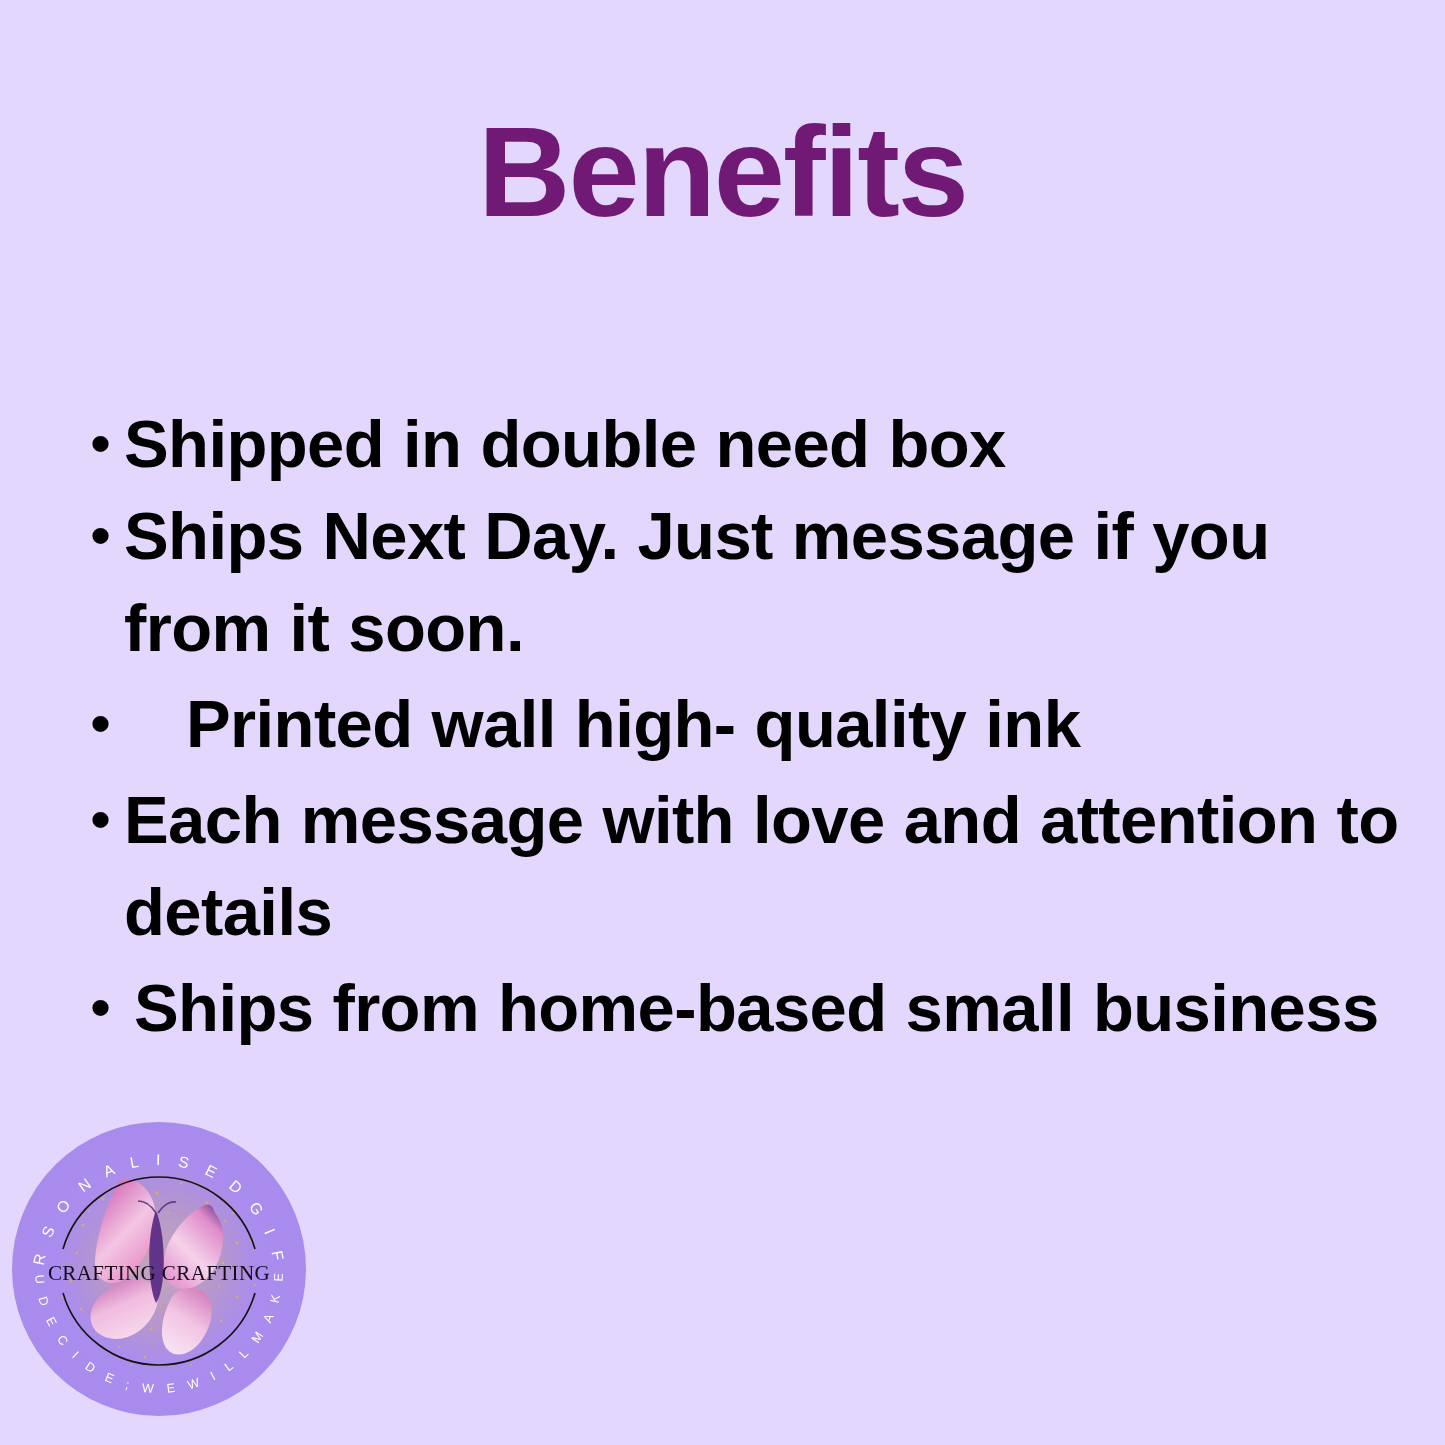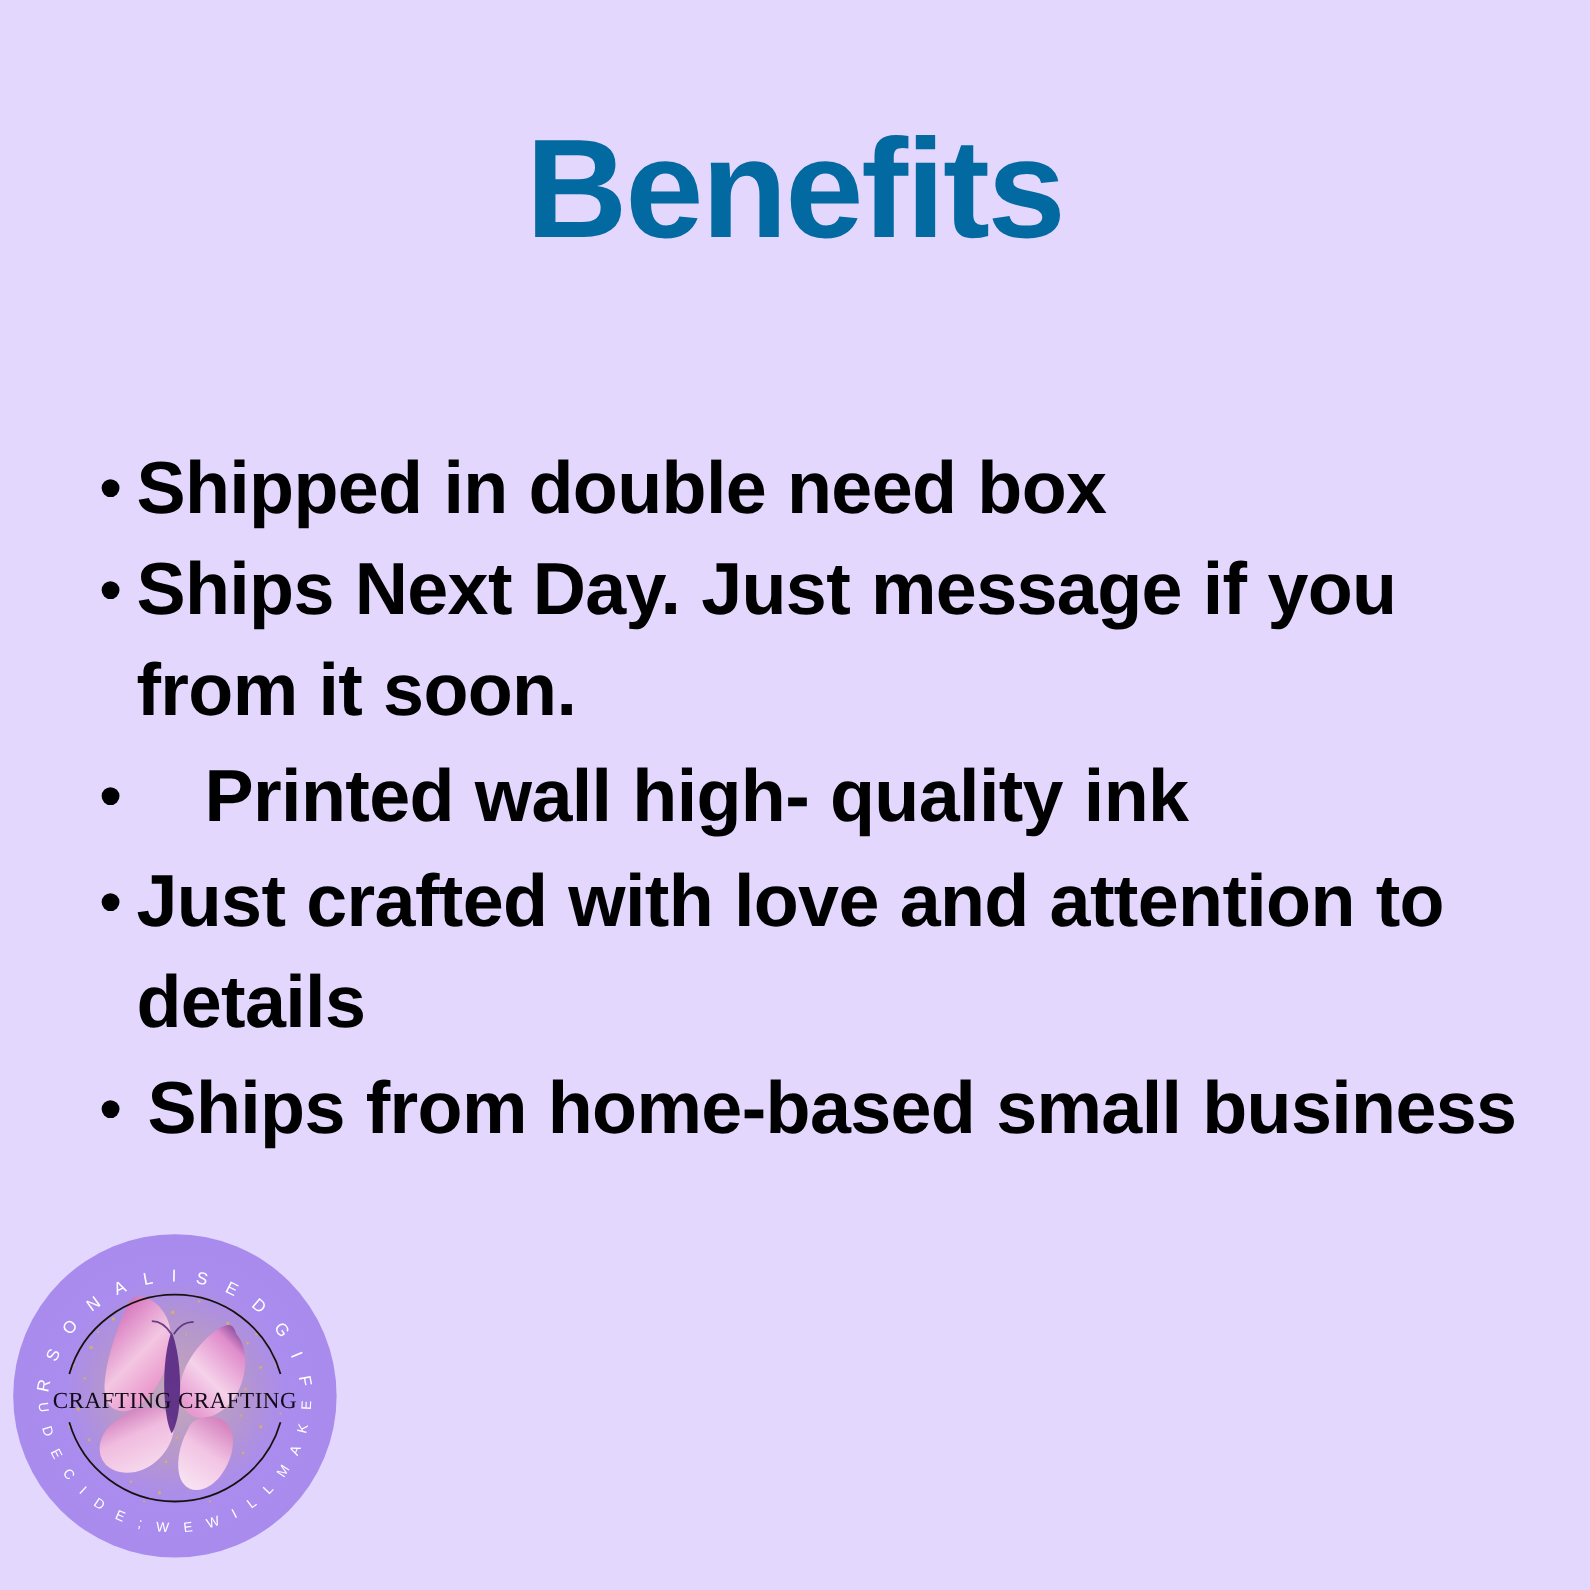--- a/index.html
+++ b/index.html
@@ -28,21 +28,21 @@
     position: absolute;
     top: 108px;
     left: 0;
     width: 1445px;
     text-align: center;
     font-family: "Liberation Sans", sans-serif;
     font-weight: 700;
     font-size: 128px;
     line-height: 1.0;
     letter-spacing: -2px;
-    color: #0369a1;
+    color: #701a75;
     white-space: nowrap;
   }
 
   
   .bullets {
     position: absolute;
     top: 398px;
     left: 78px;
     width: 1350px;
   }
@@ -120,21 +120,21 @@
       <span class="bullet-text">Ships Next Day. Just message if you from it soon.</span>
     </div>
 
     <div class="bullet-row indented gap-above">
       <span class="bullet-marker">•</span>
       <span class="bullet-text">Printed wall high- quality ink</span>
     </div>
 
     <div class="bullet-row gap-above">
       <span class="bullet-marker">•</span>
-      <span class="bullet-text">Just crafted with love and attention to details</span>
+      <span class="bullet-text">Each message with love and attention to details</span>
     </div>
 
     <div class="bullet-row lead-space gap-above">
       <span class="bullet-marker">•</span>
       <span class="bullet-text">Ships from home-based small business</span>
     </div>
 
   </div>
 
   <div class="logo">

